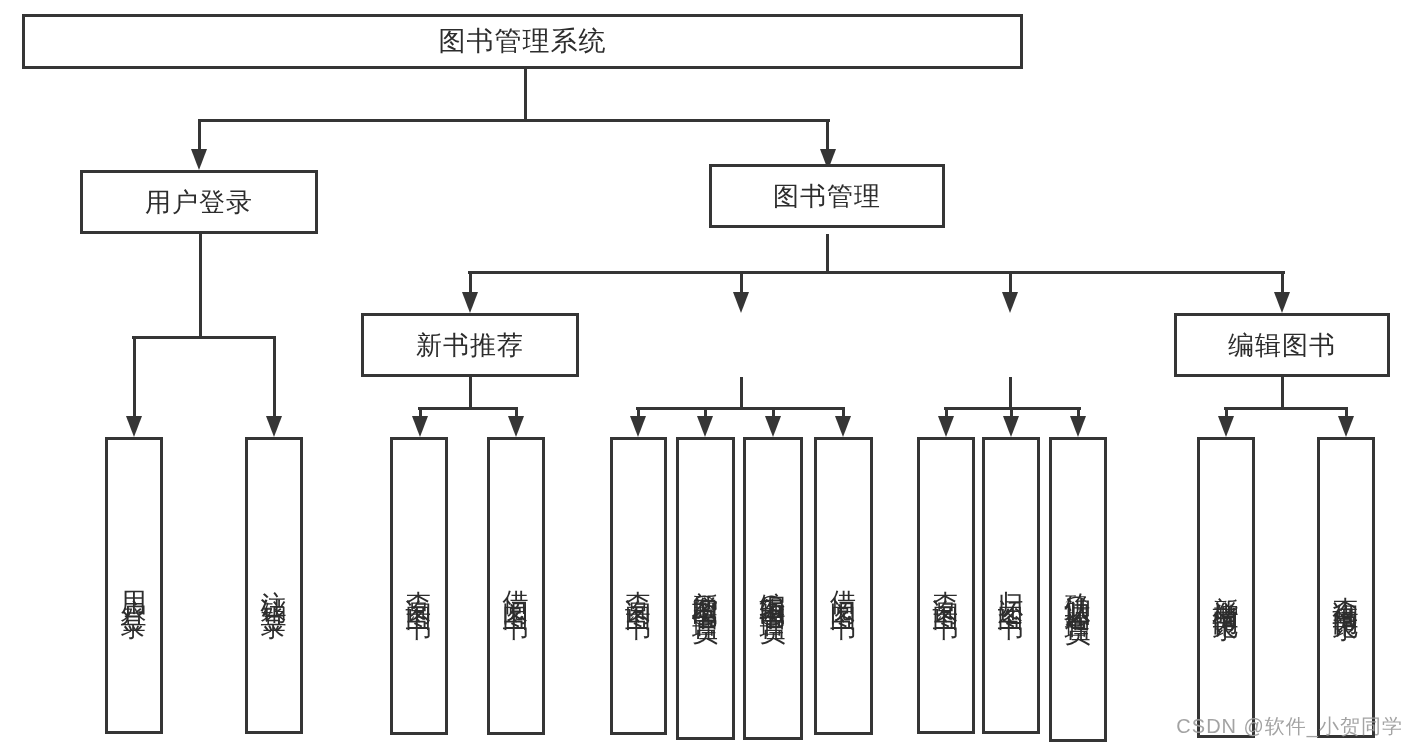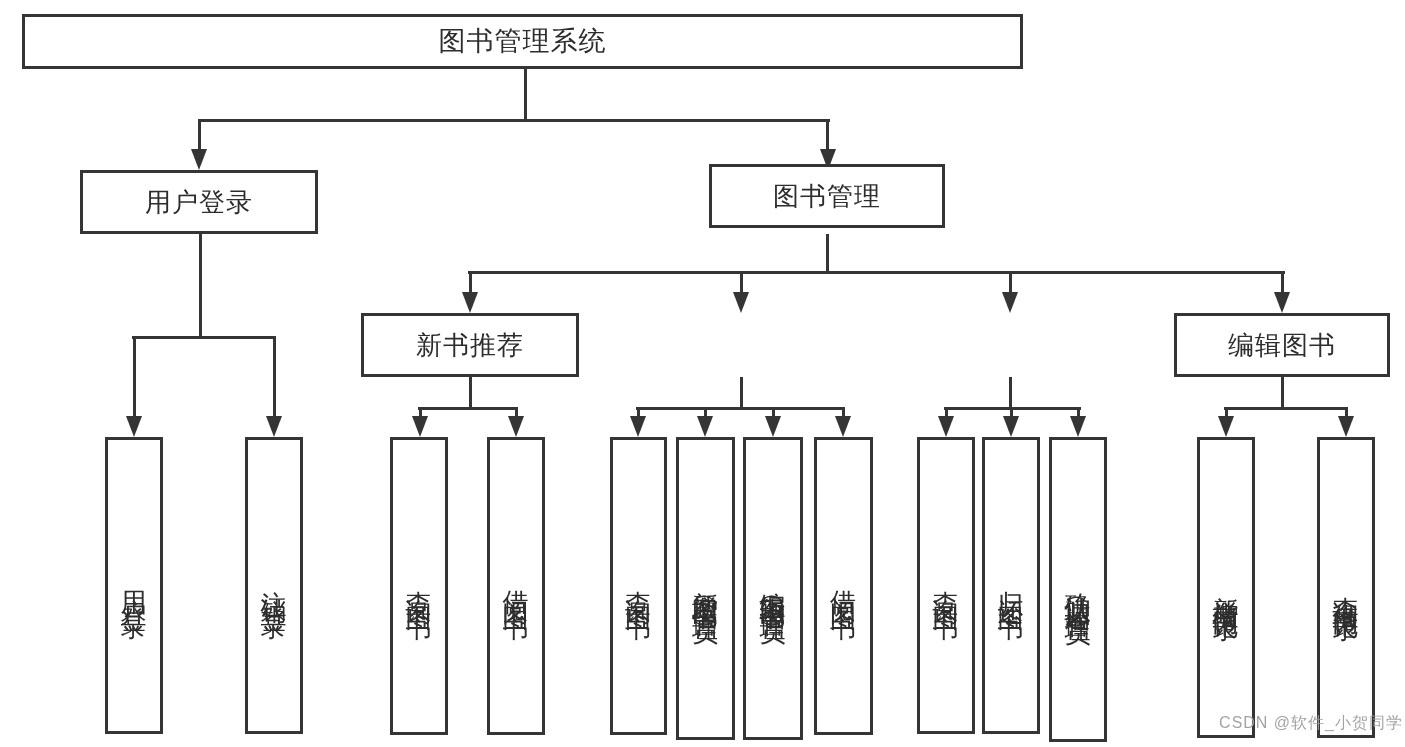--- a/index.html
+++ b/index.html
@@ -18,21 +18,21 @@
   .vm{letter-spacing:4px;}
   .vt{letter-spacing:4px;}
   .line{position:absolute;background:#353535;}
   .arr{
     position:absolute;width:0;height:0;
     border-left:8px solid transparent;border-right:8px solid transparent;
     border-top:21px solid #353535;
   }
   .watermark{
     position:absolute;top:713px;right:2px;z-index:20;
-    font-size:16px;color:rgba(158,158,158,0.95);letter-spacing:1px;white-space:nowrap;
+    font-size:20px;color:rgba(158,158,158,0.95);letter-spacing:1px;white-space:nowrap;
   }
 </style>
 </head>
 <body>
 
 <div id="stage">
 
   <div class="box hbox rootbox" style="left:22px;top:14px;width:1001px;height:55px">图书管理系统</div>
 
   <div class="line" style="left:524px;top:69px;width:3px;height:53px"></div>

